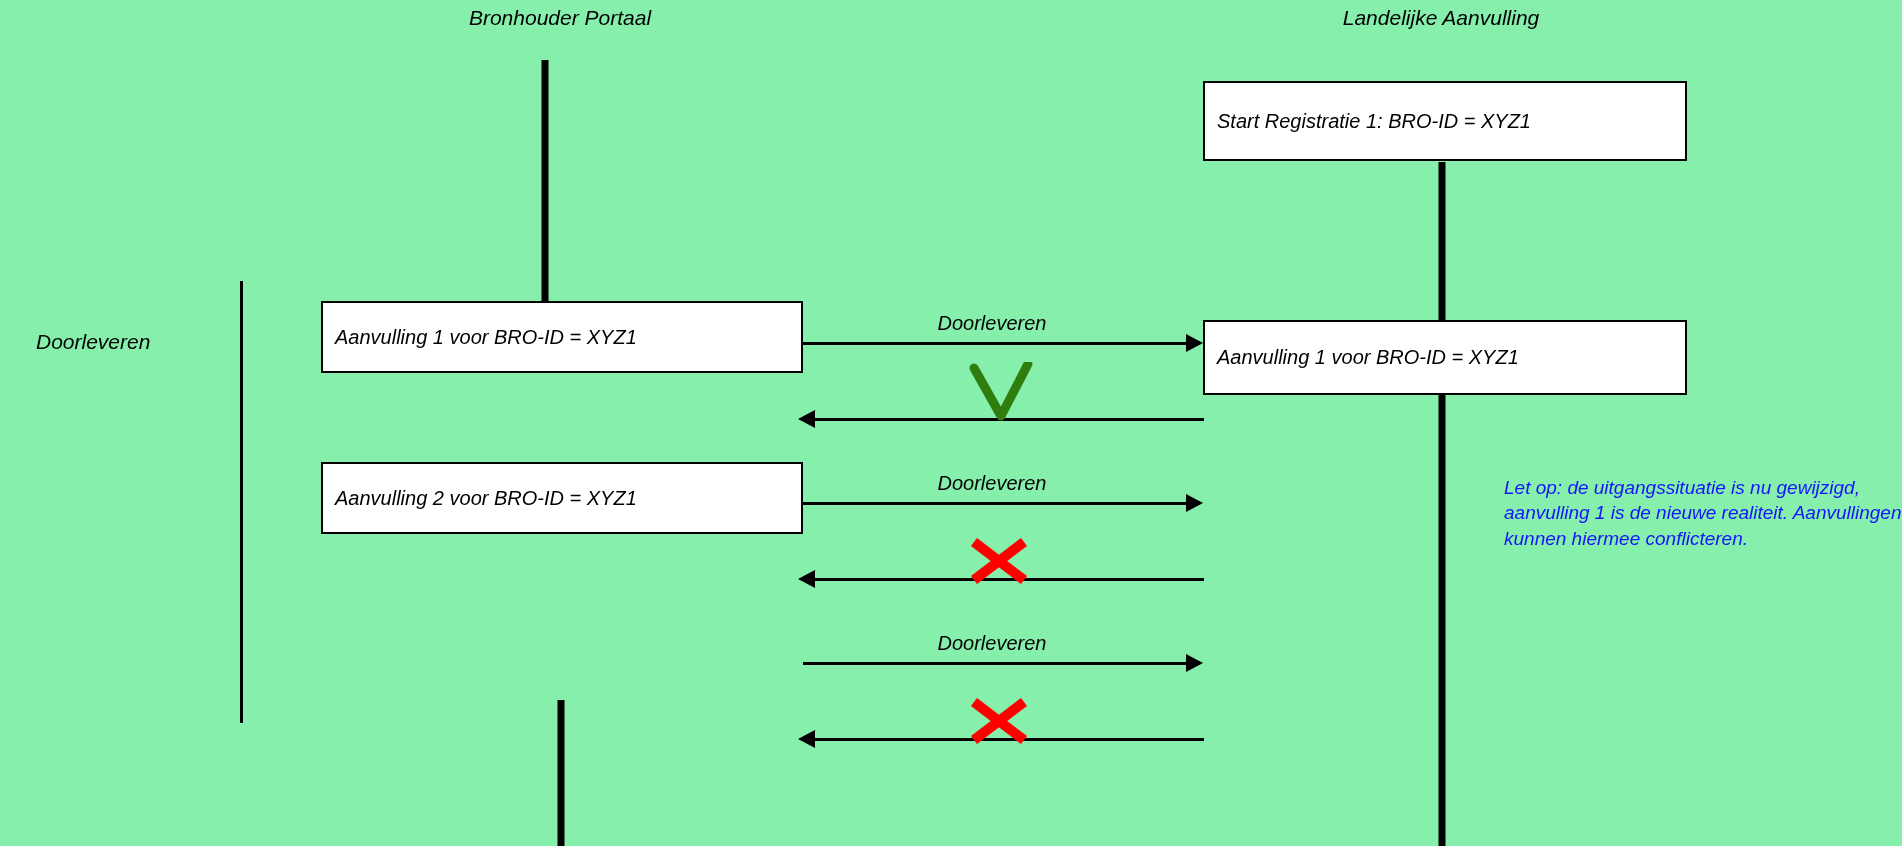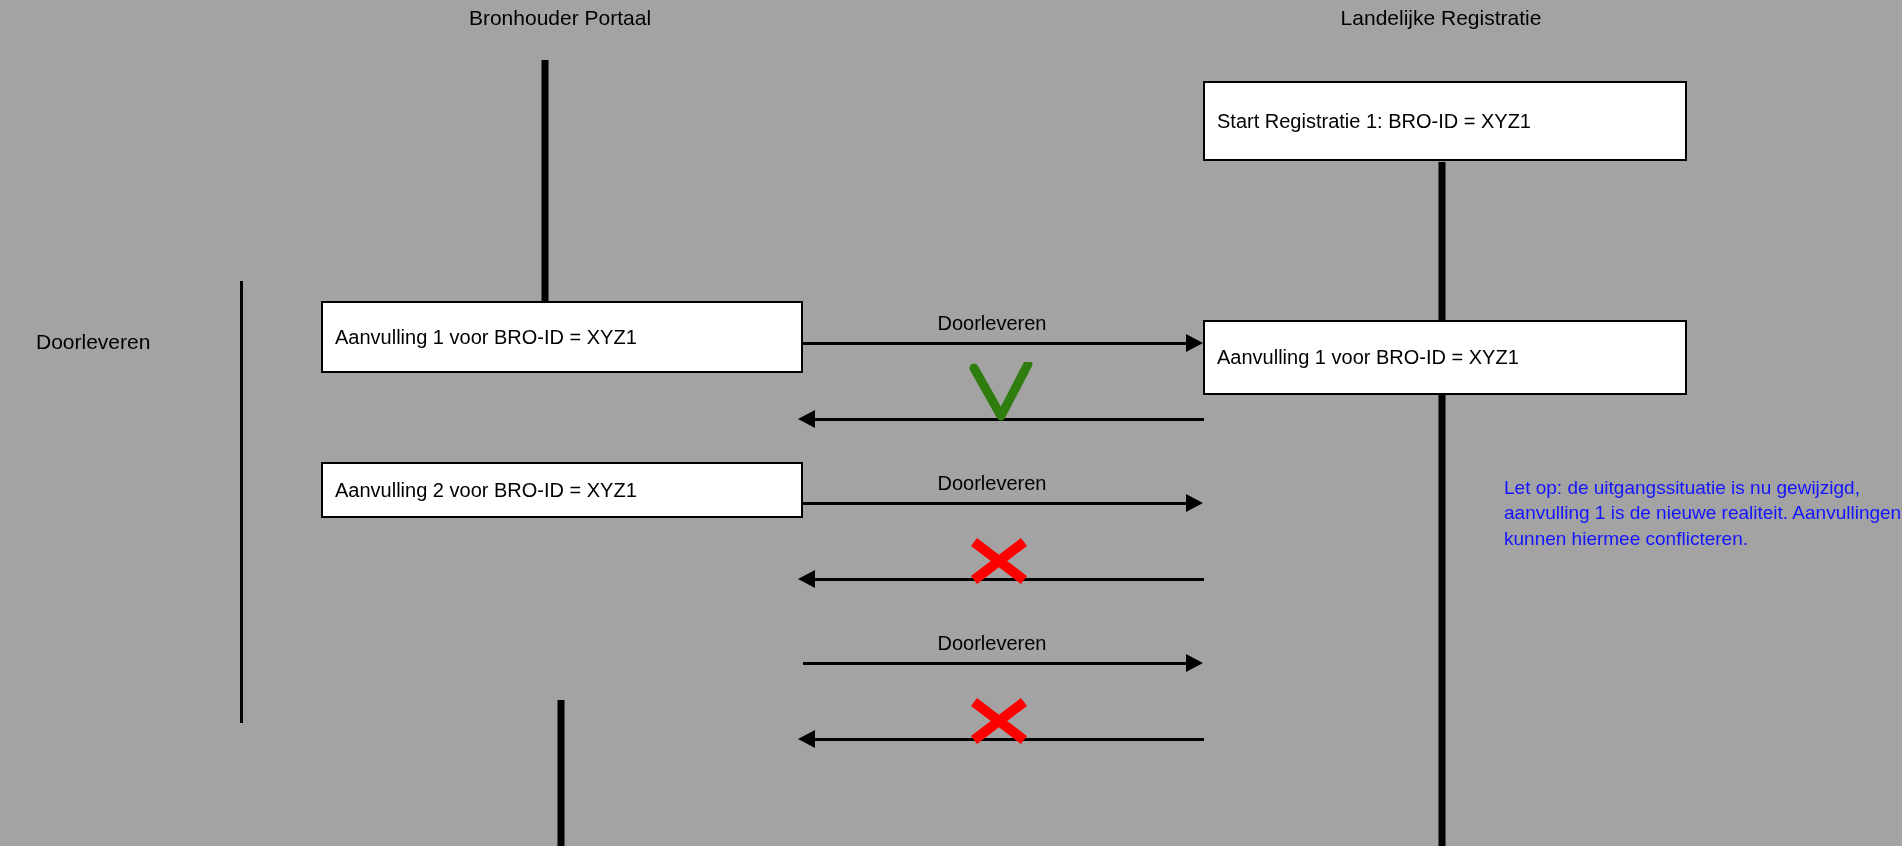--- a/index.html
+++ b/index.html
@@ -9,22 +9,23 @@
     background: #ffffff;
   }
   body {
     font-family: "Liberation Sans", sans-serif;
     -webkit-font-smoothing: antialiased;
   }
   #canvas {
     position: relative;
     width: 1902px;
     height: 846px;
-    background: #a3a3a3;
+    background: #86efac;
     overflow: hidden;
+    font-style: italic;
   }
 
   
   .participant-title {
     position: absolute;
     font-size: 21px;
     color: #000000;
     white-space: nowrap;
     text-align: center;
     transform: translateX(-50%);
@@ -109,21 +110,21 @@
     white-space: pre-wrap;
   }
 </style>
 </head>
 <body>
 
 <div id="canvas">
 
   <div class="participant-title" style="left:560px; top:6px;">Bronhouder Portaal</div>
 
-  <div class="participant-title" style="left:1441px; top:6px;">Landelijke Registratie</div>
+  <div class="participant-title" style="left:1441px; top:6px;">Landelijke Aanvulling</div>
 
   <div class="lifeline" style="left:545px; top:60px; height:242px;"></div>
 
   <div class="lifeline" style="left:561px; top:700px; height:146px;"></div>
 
   <div class="lifeline" style="left:1442px; top:162px; height:158px;"></div>
 
   <div class="lifeline" style="left:1442px; top:395px; height:451px;"></div>
 
   <div class="group-bracket" style="left:240px; top:281px; height:442px;"></div>
@@ -135,21 +136,21 @@
   </div>
 
   <div class="msgbox" style="left:321px; top:301px; width:482px; height:72px;">
     <span>Aanvulling 1 voor BRO-ID = XYZ1</span>
   </div>
 
   <div class="msgbox" style="left:1203px; top:320px; width:484px; height:75px;">
     <span>Aanvulling 1 voor BRO-ID = XYZ1</span>
   </div>
 
-  <div class="msgbox" style="left:321px; top:462px; width:482px; height:56px;">
+  <div class="msgbox" style="left:321px; top:462px; width:482px; height:72px;">
     <span>Aanvulling 2 voor BRO-ID = XYZ1</span>
   </div>
 
 
   <div class="arrow-label" style="left:992px; top:312px;">Doorleveren</div>
   <div class="arrow-line" style="left:803px; top:342px; width:383px;"></div>
   <div class="arrow-head-right" style="left:1186px; top:334px;"></div>
 
   <div class="arrow-line" style="left:815px; top:418px; width:389px;"></div>
   <div class="arrow-head-left" style="left:798px; top:410px;"></div>

